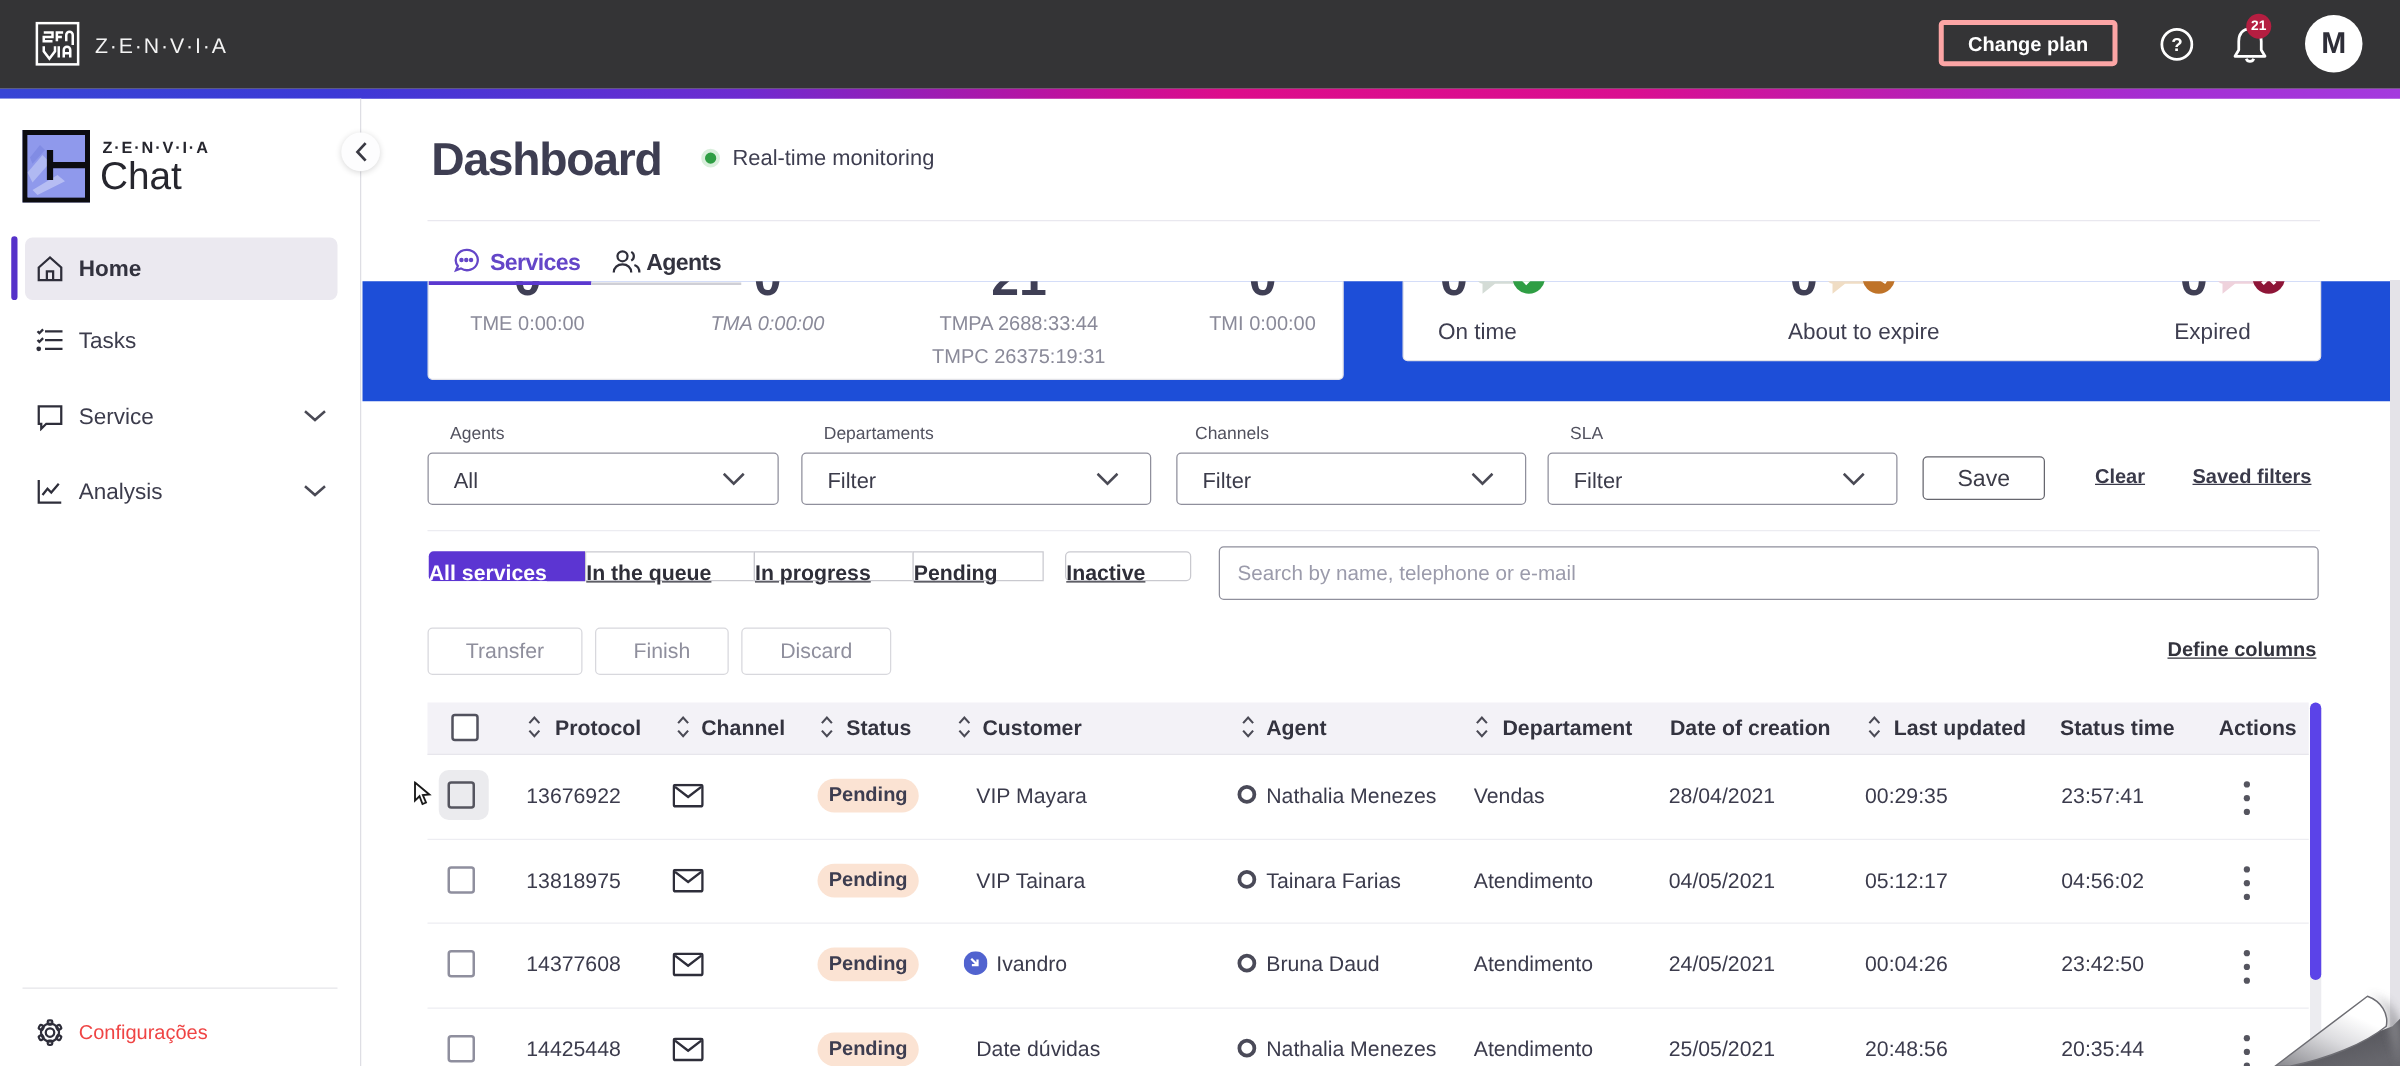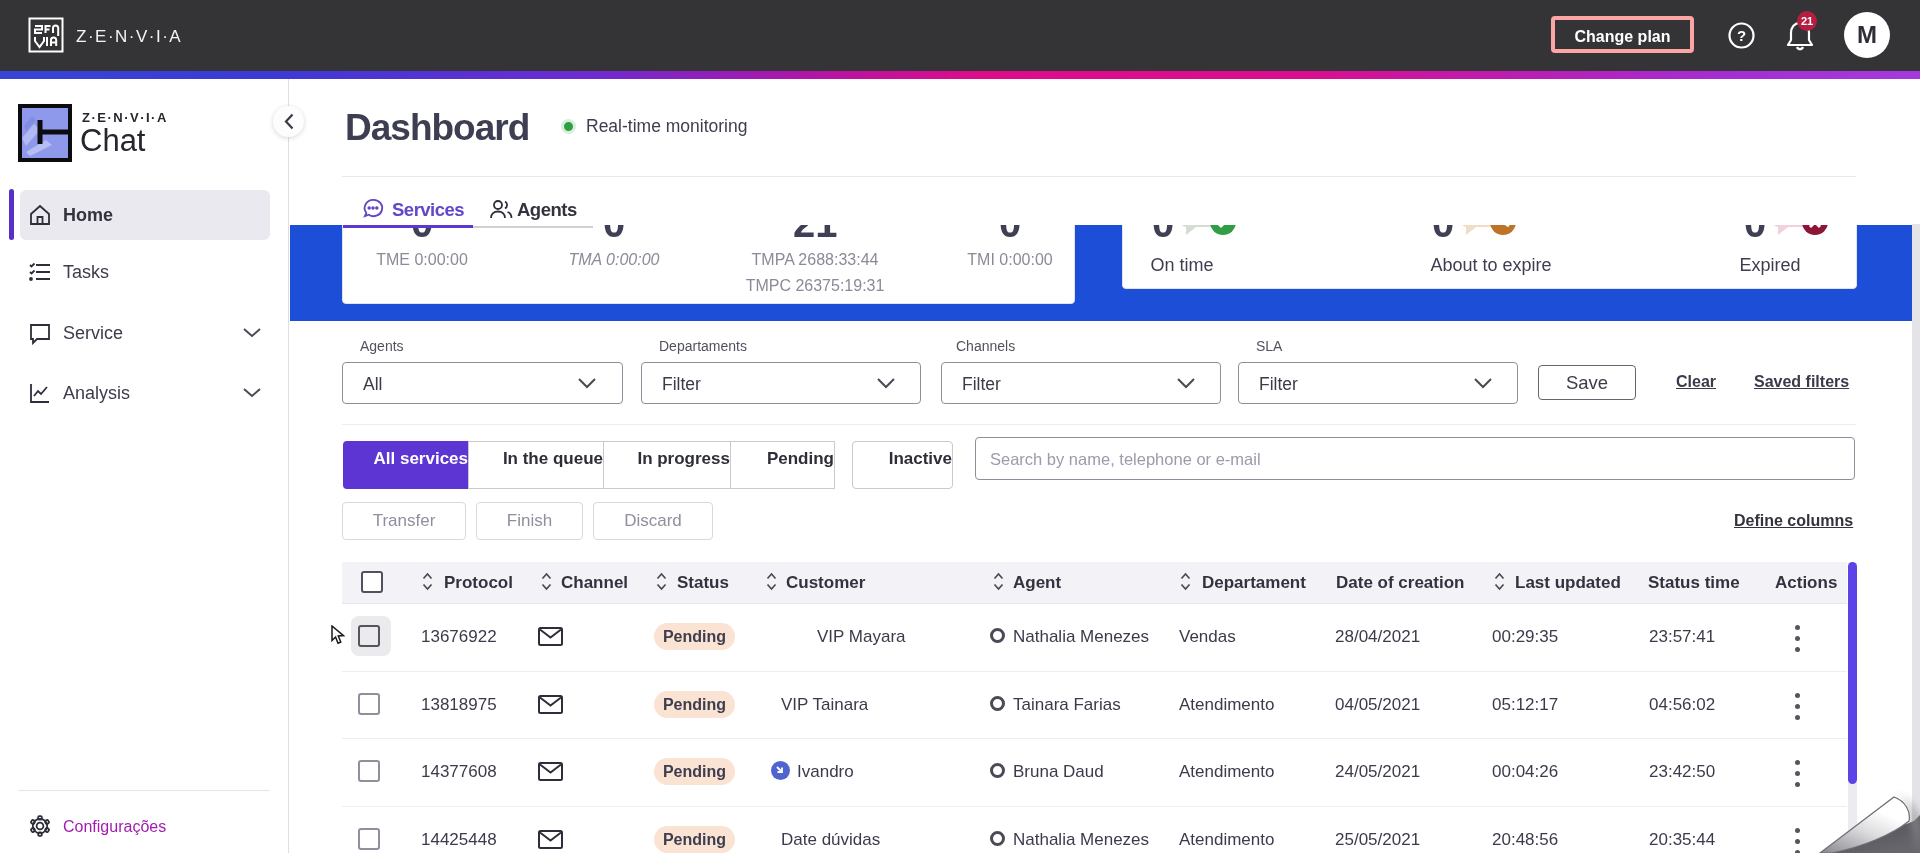--- a/index.html
+++ b/index.html
@@ -50,22 +50,22 @@
 
 
 .flabel { position:absolute; top:338px; font-size:14px; color:#52525f; }
 .fbox { position:absolute; top:362px; height:42px; background:#fff; border:1px solid #8f8f9c; border-radius:4px; font-size:17.5px; color:#3b3b4a; }
 .fbox span { position:absolute; left:20px; top:11px; }
 .savebtn { position:absolute; left:1538px; top:365px; width:98px; height:35px; border:1px solid #66666e; border-radius:4px;
   font-size:18.5px; color:#3c3c48; text-align:center; line-height:33px; background:#fff; }
 .lnk { position:absolute; top:373px; font-size:16px; font-weight:bold; color:#3a3a4a; text-decoration:underline; }
 
 
-.seg { position:absolute; top:441px; height:48px; background:#fff; border:1px solid #c9c9cf; font-size:17px; font-weight:bold;
-  color:#2e2e38; text-align:right; line-height:34px; }
+.seg { position:absolute; top:441px; height:24px; background:#fff; border:1px solid #c9c9cf; font-size:17px; font-weight:bold;
+  color:#2e2e38; text-align:left; line-height:34px;text-decoration:underline; }
 .seg1 { background:#5c35d2; color:#fff; border:none; border-radius:4px 0 0 4px; line-height:36px; }
 .search { position:absolute; left:975px; top:437px; width:880px; height:43px; border:1px solid #8f8f9c; border-radius:4px; background:#fff; }
 .search span { position:absolute; left:14px; top:12px; font-size:16.5px; color:#9b9bab; }
 
 
 .abtn { position:absolute; top:502px; height:38px; background:#fff; border:1px solid #d8d8dd; border-radius:4px;
   font-size:17px; color:#8f8f9d; text-align:center; }
 .defcol { position:absolute; left:1734px; top:512px; font-size:16px; font-weight:bold; color:#33333d; text-decoration:underline; }
 
 
@@ -179,21 +179,21 @@
         <rect x="10.2" y="2.2" width="3.6" height="3.4" rx="1"></rect>
         <rect x="10.2" y="2.2" width="3.6" height="3.4" rx="1" transform="rotate(60 12 12)"></rect>
         <rect x="10.2" y="2.2" width="3.6" height="3.4" rx="1" transform="rotate(120 12 12)"></rect>
         <rect x="10.2" y="2.2" width="3.6" height="3.4" rx="1" transform="rotate(180 12 12)"></rect>
         <rect x="10.2" y="2.2" width="3.6" height="3.4" rx="1" transform="rotate(240 12 12)"></rect>
         <rect x="10.2" y="2.2" width="3.6" height="3.4" rx="1" transform="rotate(300 12 12)"></rect>
       </g>
       <circle cx="12" cy="12" r="7.2"></circle>
     </svg>
   </div>
-  <div class="abs" style="left:63px;top:739px;font-size:16px;color:#a21caf;">Configurações</div>
+  <div class="abs" style="left:63px;top:739px;font-size:16px;color:#ef4444;">Configurações</div>
 </div>
 <div class="collapse"><svg width="10" height="17" viewBox="0 0 10 17" style="margin-top:7px" fill="none" stroke="#3a3a44" stroke-width="2.2">
       <path d="M8.5 1.5 L2 8.5 l6.5 7"></path>
     </svg></div>
 
 
 <div class="h1">Dashboard</div>
 <div class="gdot"></div>
 <div class="rtm">Real-time monitoring</div>
 <div class="hdiv"></div>
@@ -345,21 +345,21 @@
 <div class="rowline" style="top:806px;"></div>
 
 
 <div class="abs" style="left:351px;top:616px;width:40px;height:40px;background:#ebebee;border-radius:8px;"></div>
 <div class="cbx" style="left:358px;top:625px;border-color:#55555f;background:transparent;"></div>
 <div class="td" style="left:421px;top:627px;">13676922</div>
 <svg class="env" style="left:538px;top:627px;">
     <use href="#envp"></use>
   </svg>
 <div class="chip" style="top:623px;">Pending</div>
-<div class="td" style="left:781px;top:627px;margin-left:36px;">VIP Mayara</div>
+<div class="td" style="left:781px;top:627px;">VIP Mayara</div>
 <div class="ring" style="left:990px;top:628px;"></div>
 <div class="td" style="left:1013px;top:627px;">Nathalia Menezes</div>
 <div class="td" style="left:1179px;top:627px;">Vendas</div>
 <div class="td" style="left:1335px;top:627px;">28/04/2021</div>
 <div class="td" style="left:1492px;top:627px;">00:29:35</div>
 <div class="td" style="left:1649px;top:627px;">23:57:41</div>
 <div class="dots" style="top:625px;">
     <i></i>
     <i></i>
     <i></i>

